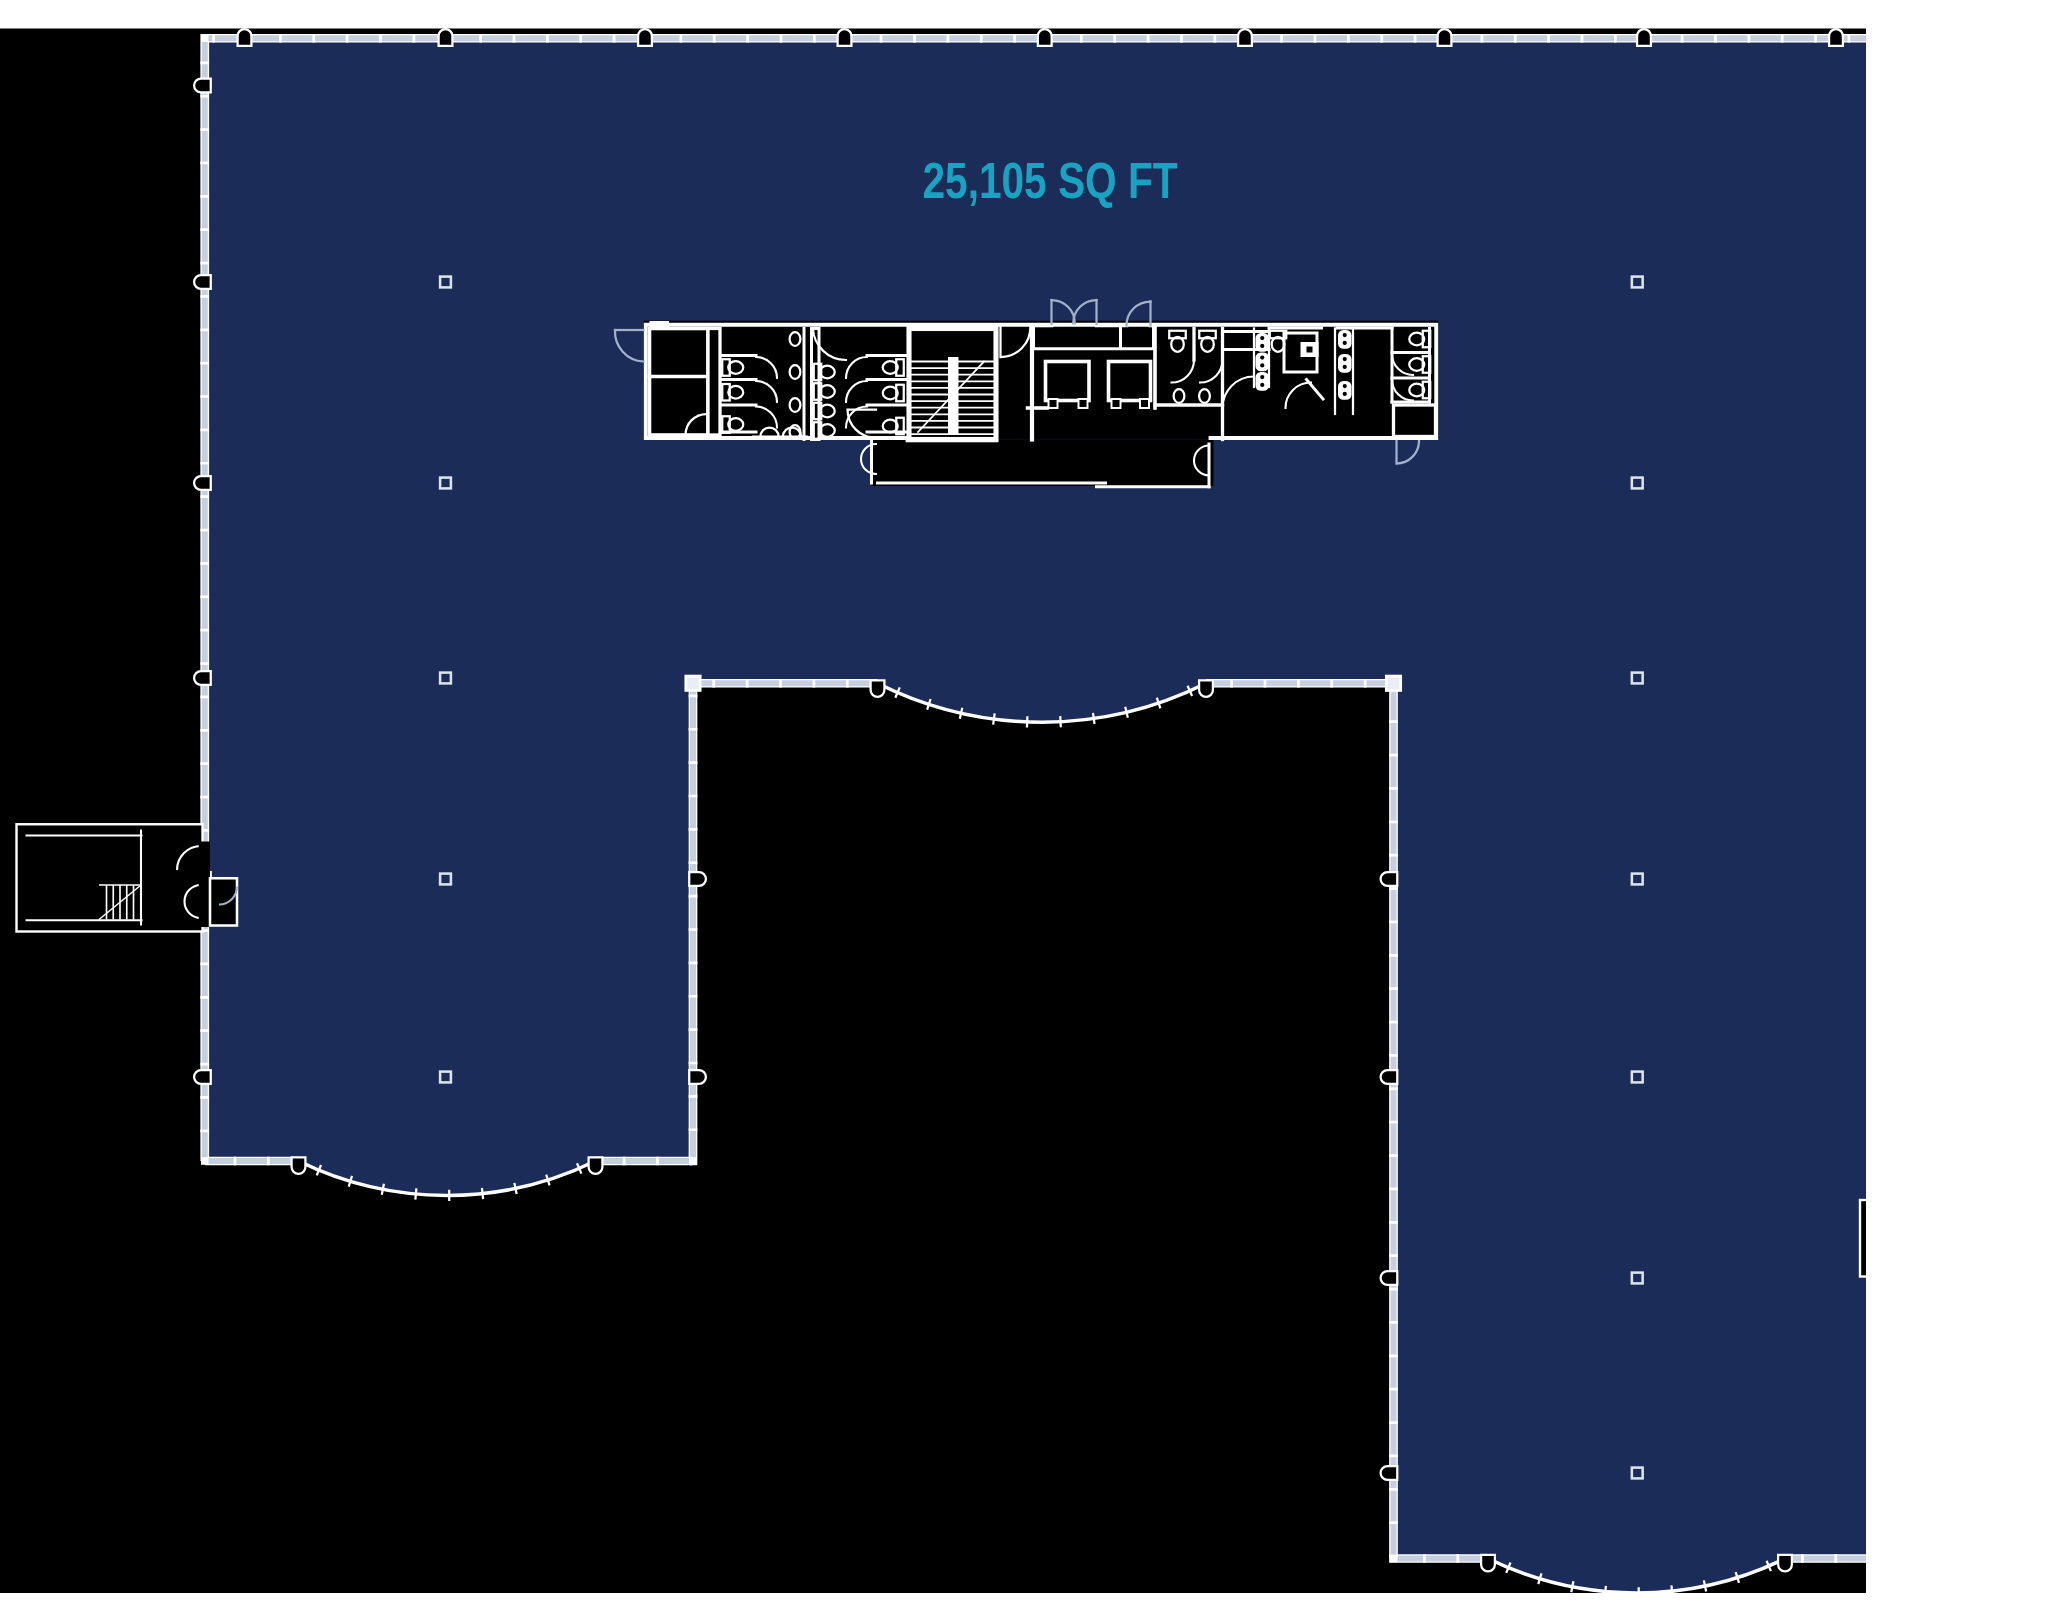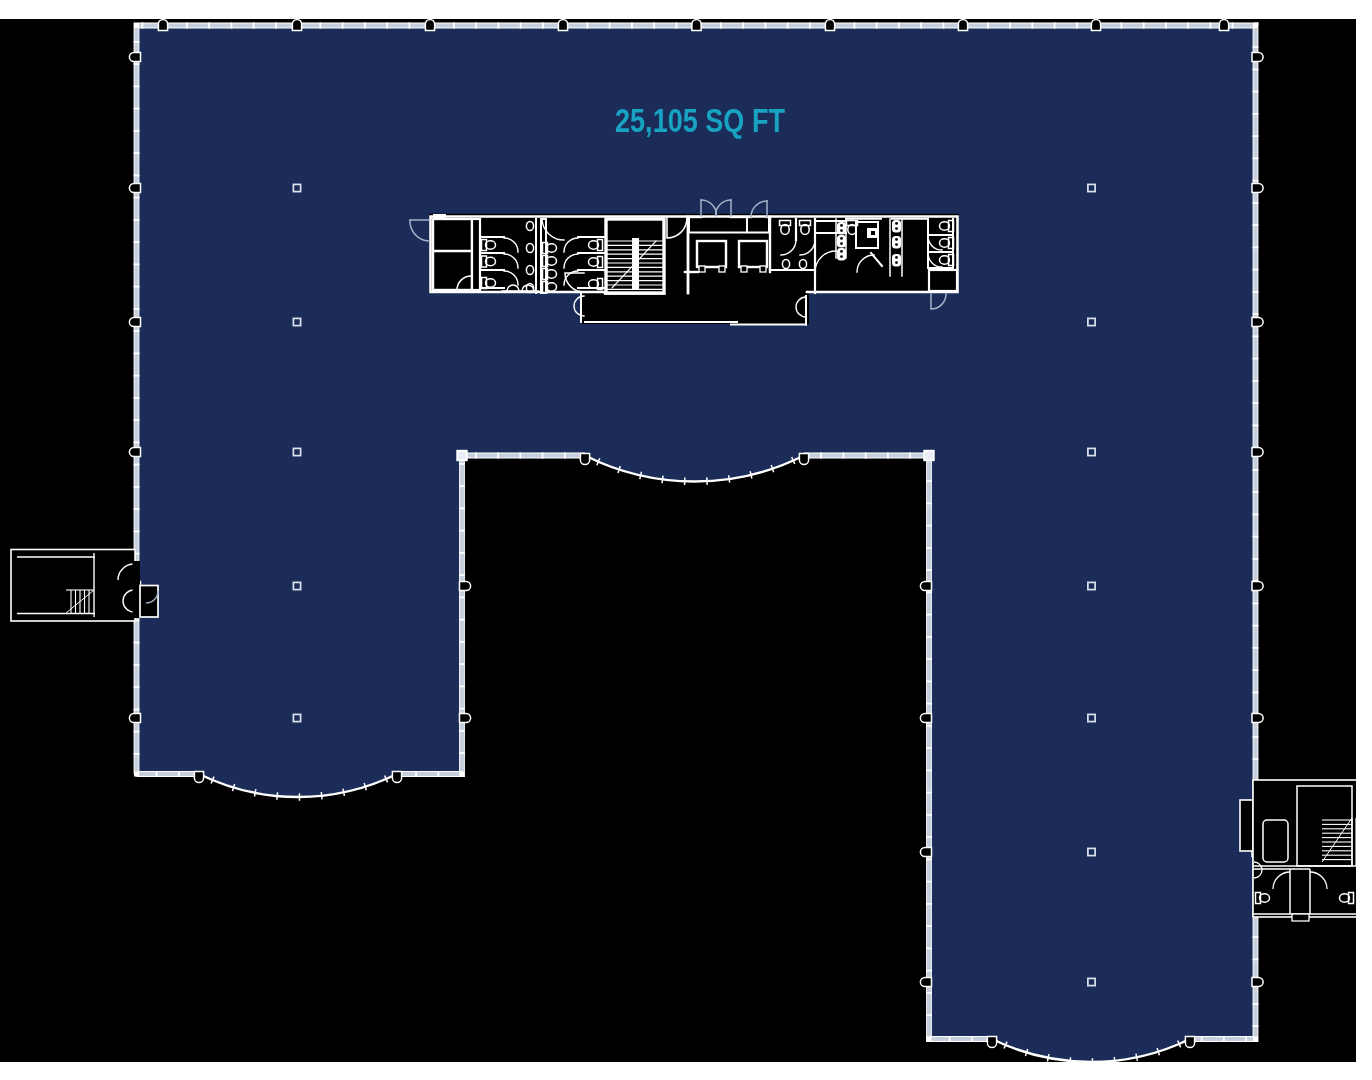--- a/index.html
+++ b/index.html
@@ -1,16 +1,16 @@
 <!DOCTYPE html>
 <html><head>
 <meta charset="utf-8">
 <style>
   html,body{margin:0;padding:0;background:#ffffff;}
-  #stage{position:relative;width:1356px;height:1080px;overflow:hidden;background:#ffffff;text-align:center;}
+  #stage{position:relative;width:1244px;height:1080px;overflow:hidden;background:#ffffff;text-align:center;}
   svg{position:absolute;left:0;top:0;}
   text{font-family:"Liberation Sans",sans-serif;}
 </style>
 </head>
 <body>
 <div id="stage">
 <svg width="1372" height="1080" viewBox="0 0 1372 1080">
 <defs>
   <g id="bellU">
           <path d="M -4.6,5.5 L -4.6,-1 A 4.6 4.6 0 0 1 4.6,-1 L 4.6,5.5 Z" fill="#000" stroke="#fff" stroke-width="1.5"></path>

